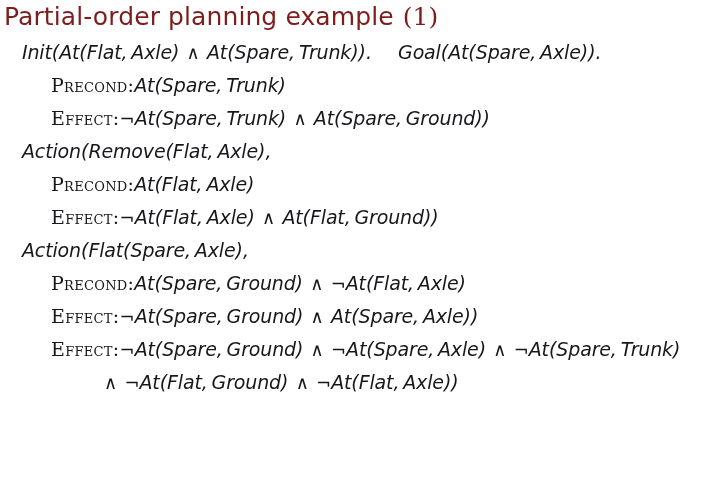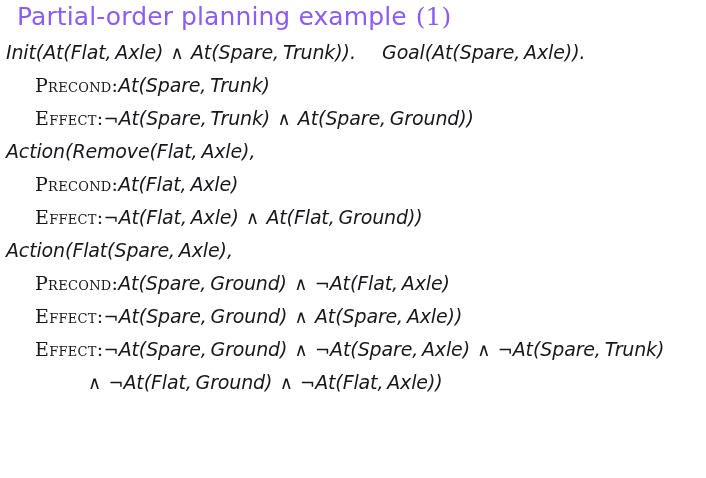--- a/index.html
+++ b/index.html
@@ -18,39 +18,39 @@
   #slide {
     position: relative;
     width: 706px;
     height: 478px;
     background: #ffffff;
   }
 
   
   .slide-title {
     position: absolute;
-    left: 17px;
+    left: 4px;
     top: 1px;
     font-family: "DejaVu Sans", sans-serif;
     font-size: 25px;
     line-height: 32px;
     font-weight: 400;
-    color: #8b5cf6;
+    color: #7f1d1d;
     white-space: nowrap;
     letter-spacing: 0.1px;
   }
   .slide-title .title-num {
     font-family: "DejaVu Serif", serif;
     font-size: 25px;
   }
 
   
   .body {
     position: absolute;
-    left: 0;
+    left: 16px;
     top: 36px;
     width: 596px;
   }
 
   .line {
     position: relative;
     height: 33px;
     line-height: 33px;
     white-space: nowrap;
     font-family: "DejaVu Serif", serif;

